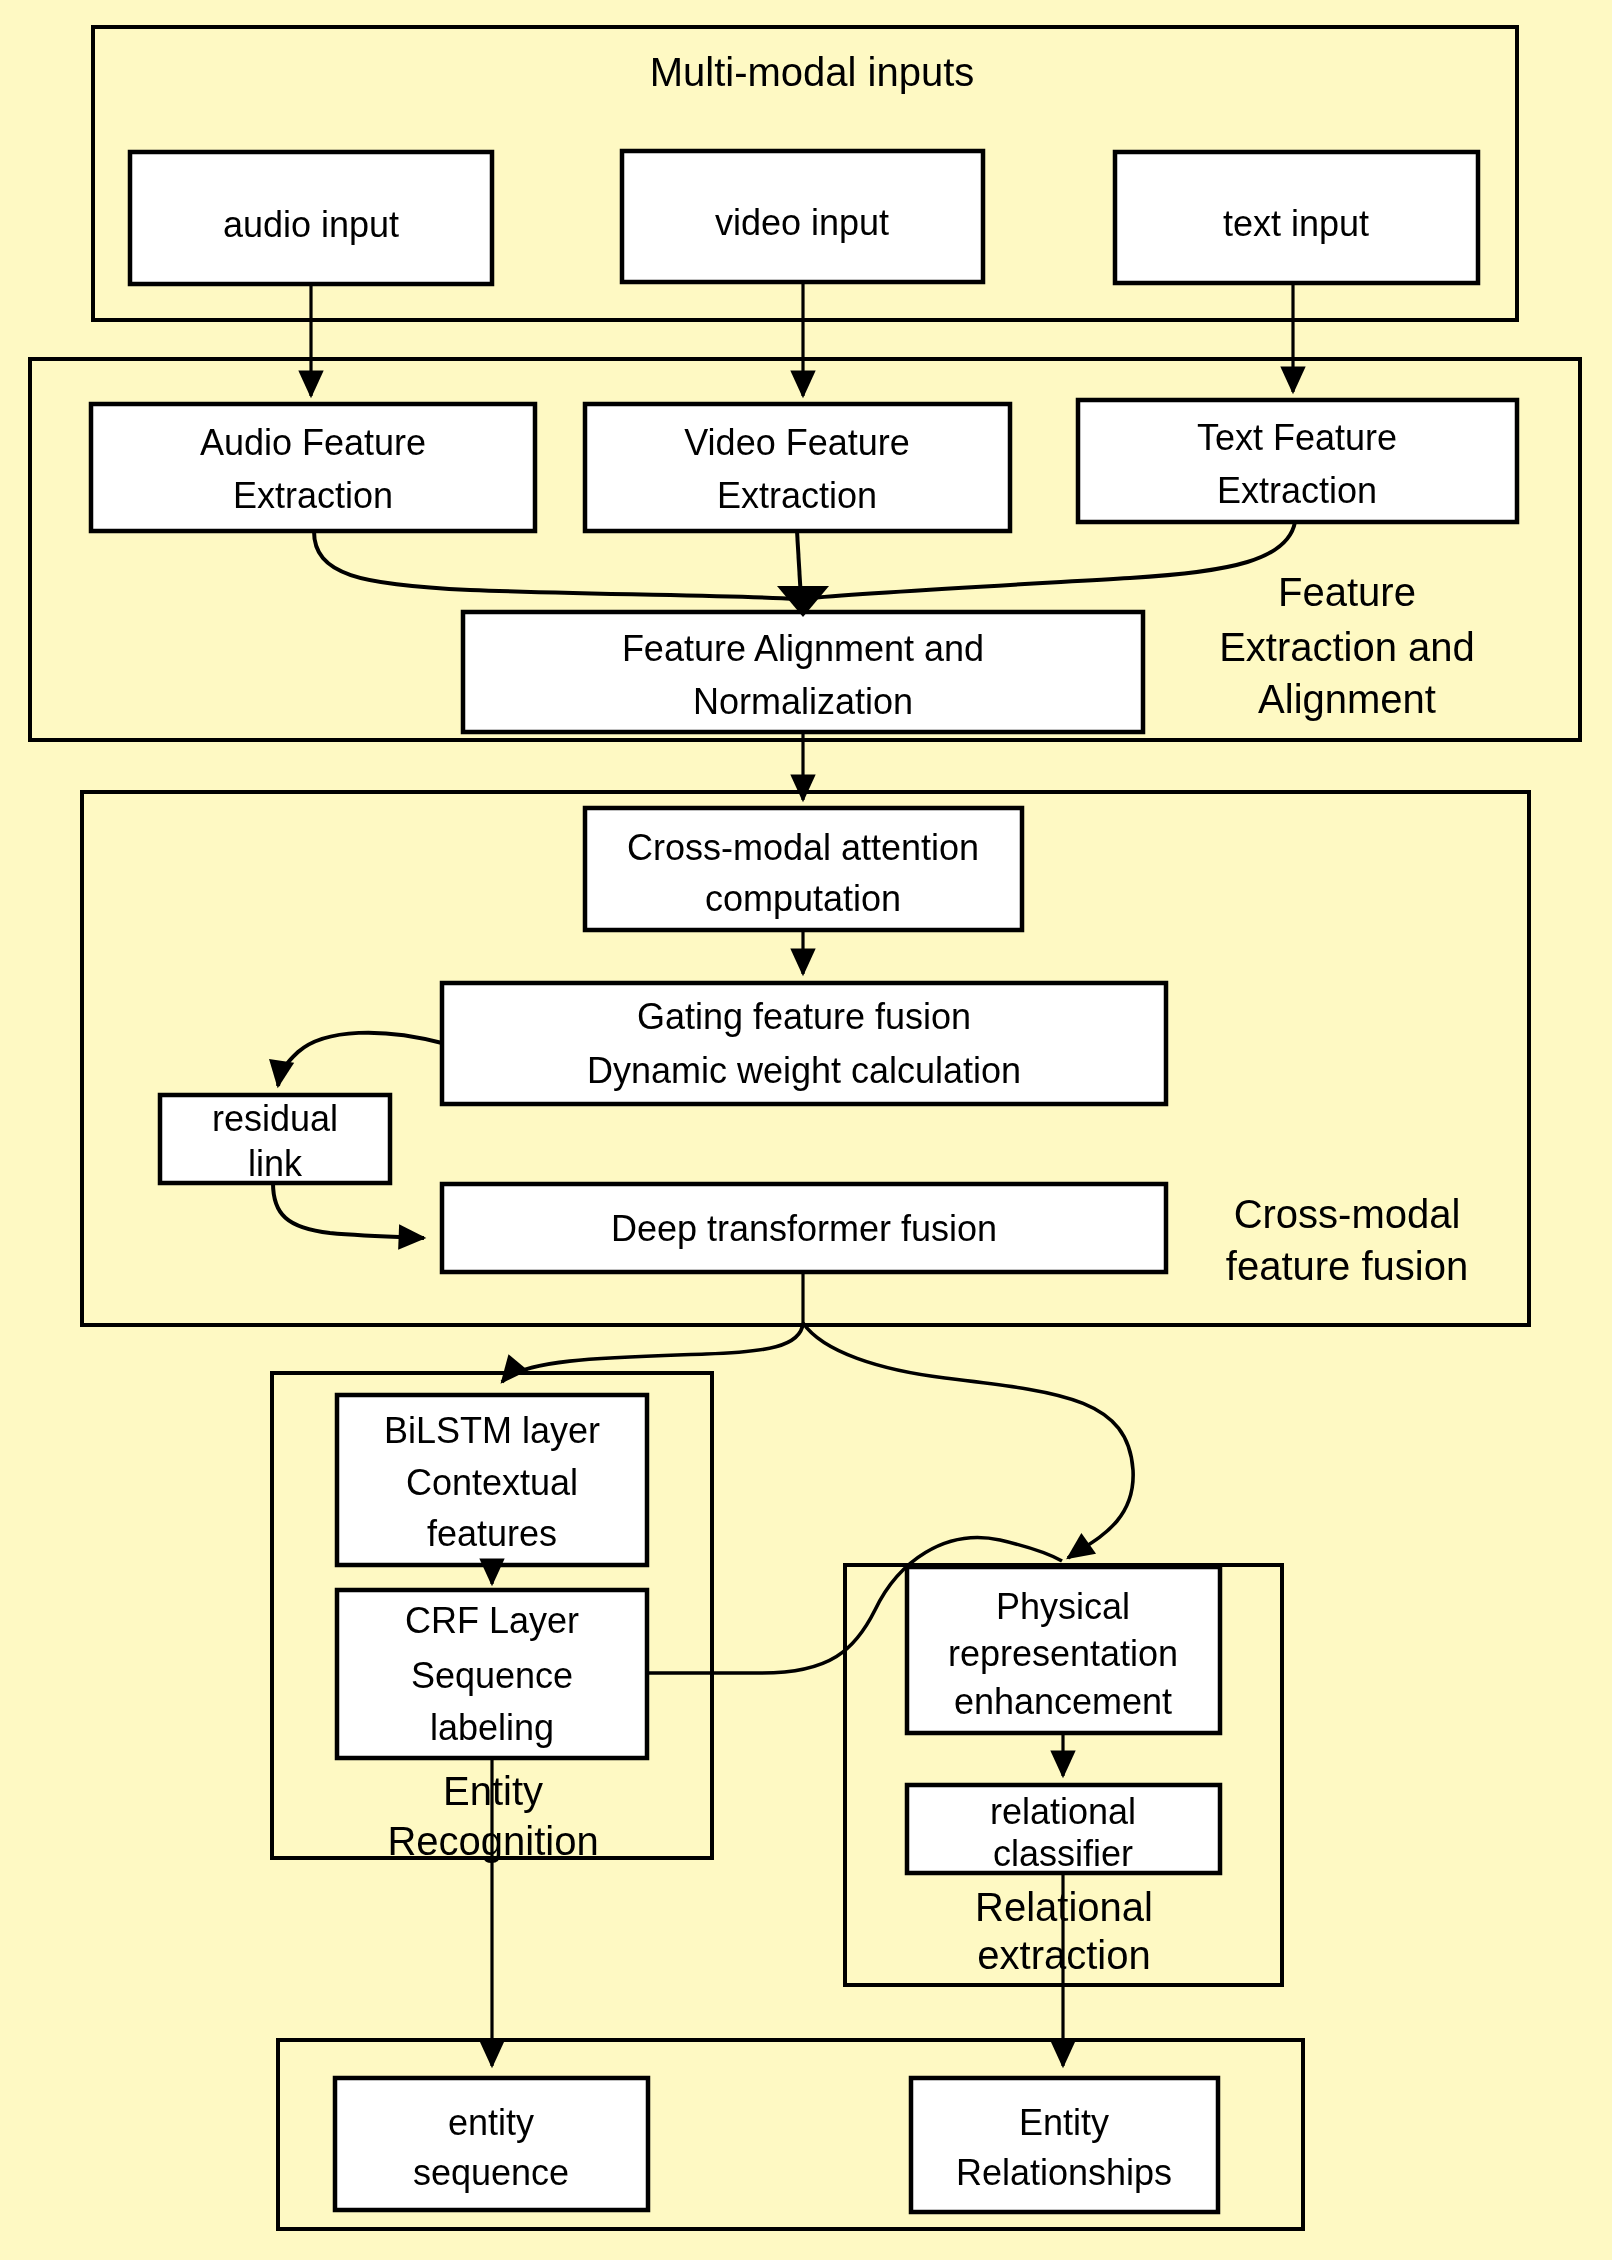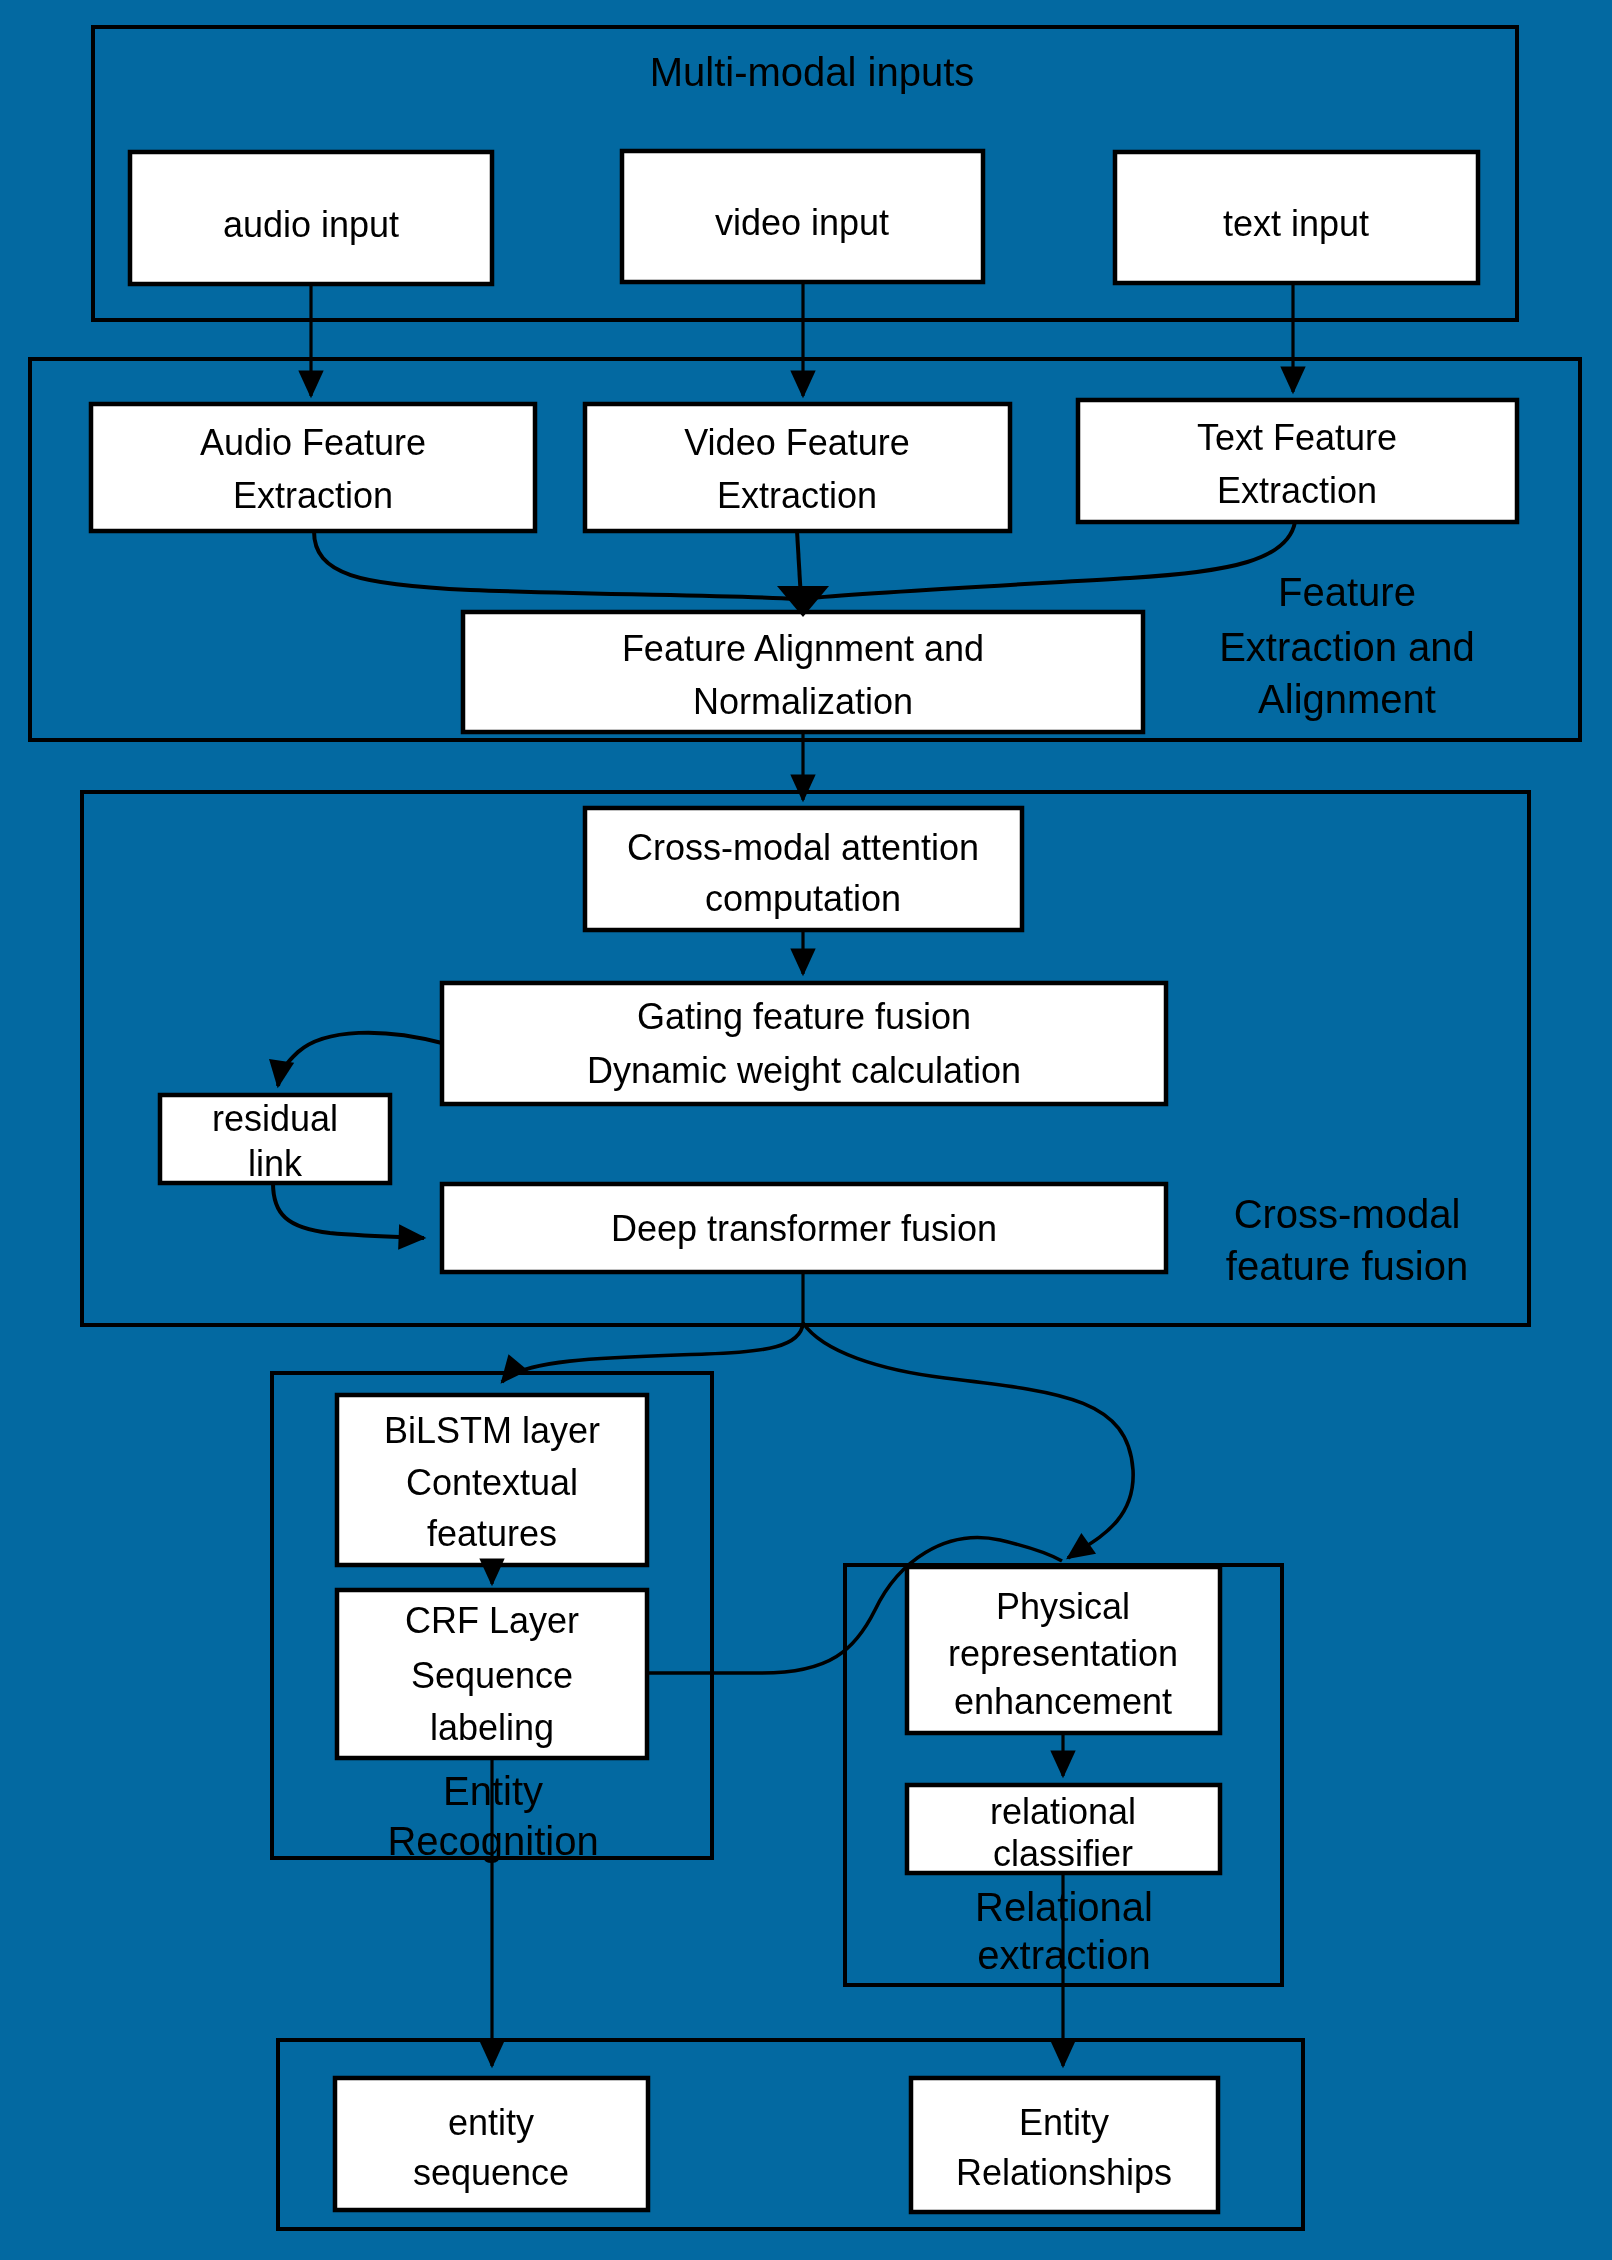--- a/index.html
+++ b/index.html
@@ -3,21 +3,21 @@
 <meta charset="utf-8">
 <style>
   html, body {
     margin: 0;
     padding: 0;
     background: #ffffff;
   }
   .stage {
     width: 1612px;
     height: 2260px;
-    background: #0369a1;
+    background: #fef9c3;
     position: relative;
   }
   svg text {
     font-family: "Liberation Sans", sans-serif;
     fill: #000000;
     text-anchor: middle;
   }
   .node-text   { font-size: 36px; }
   .title-text  { font-size: 40px; }
   .side-text   { font-size: 40px; }

